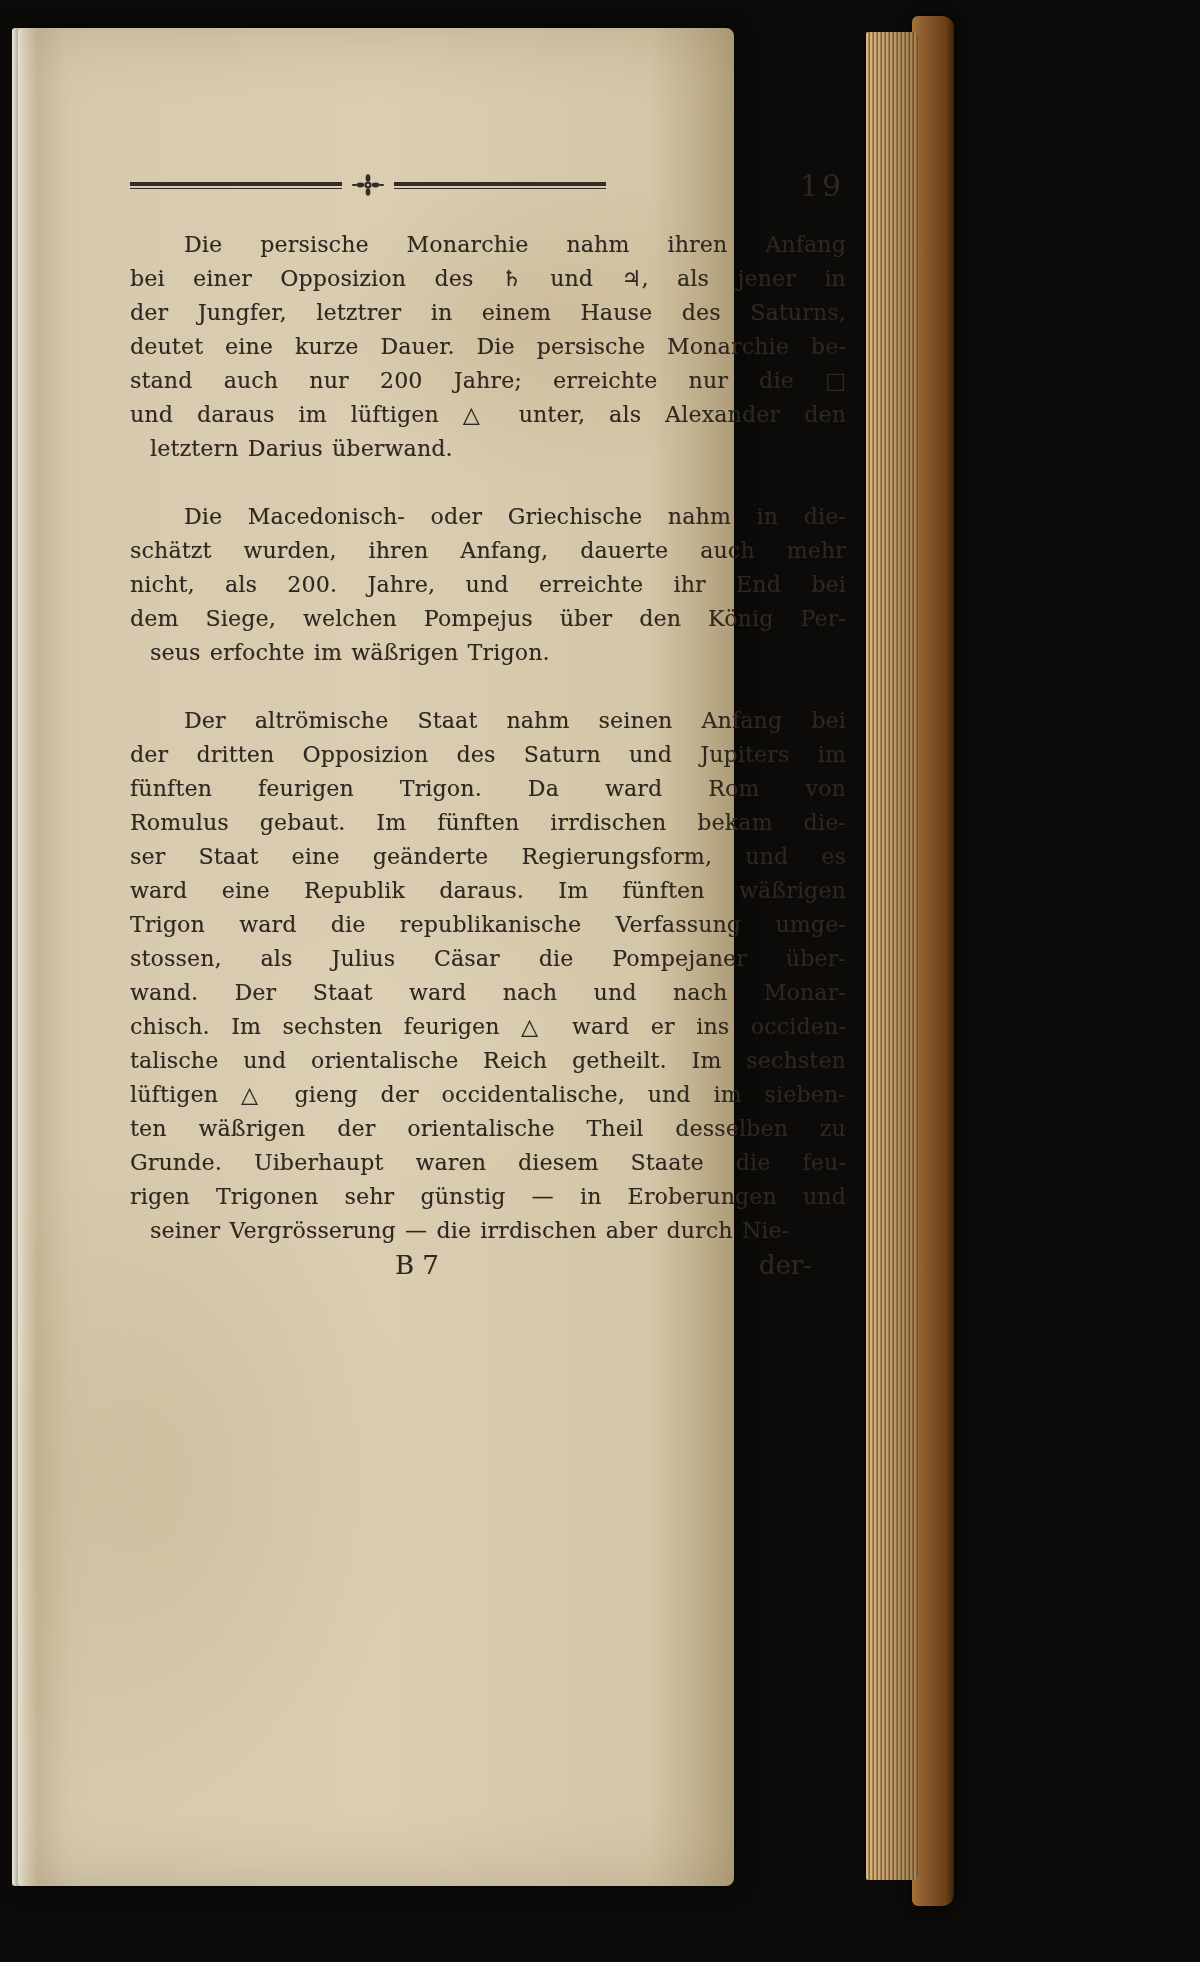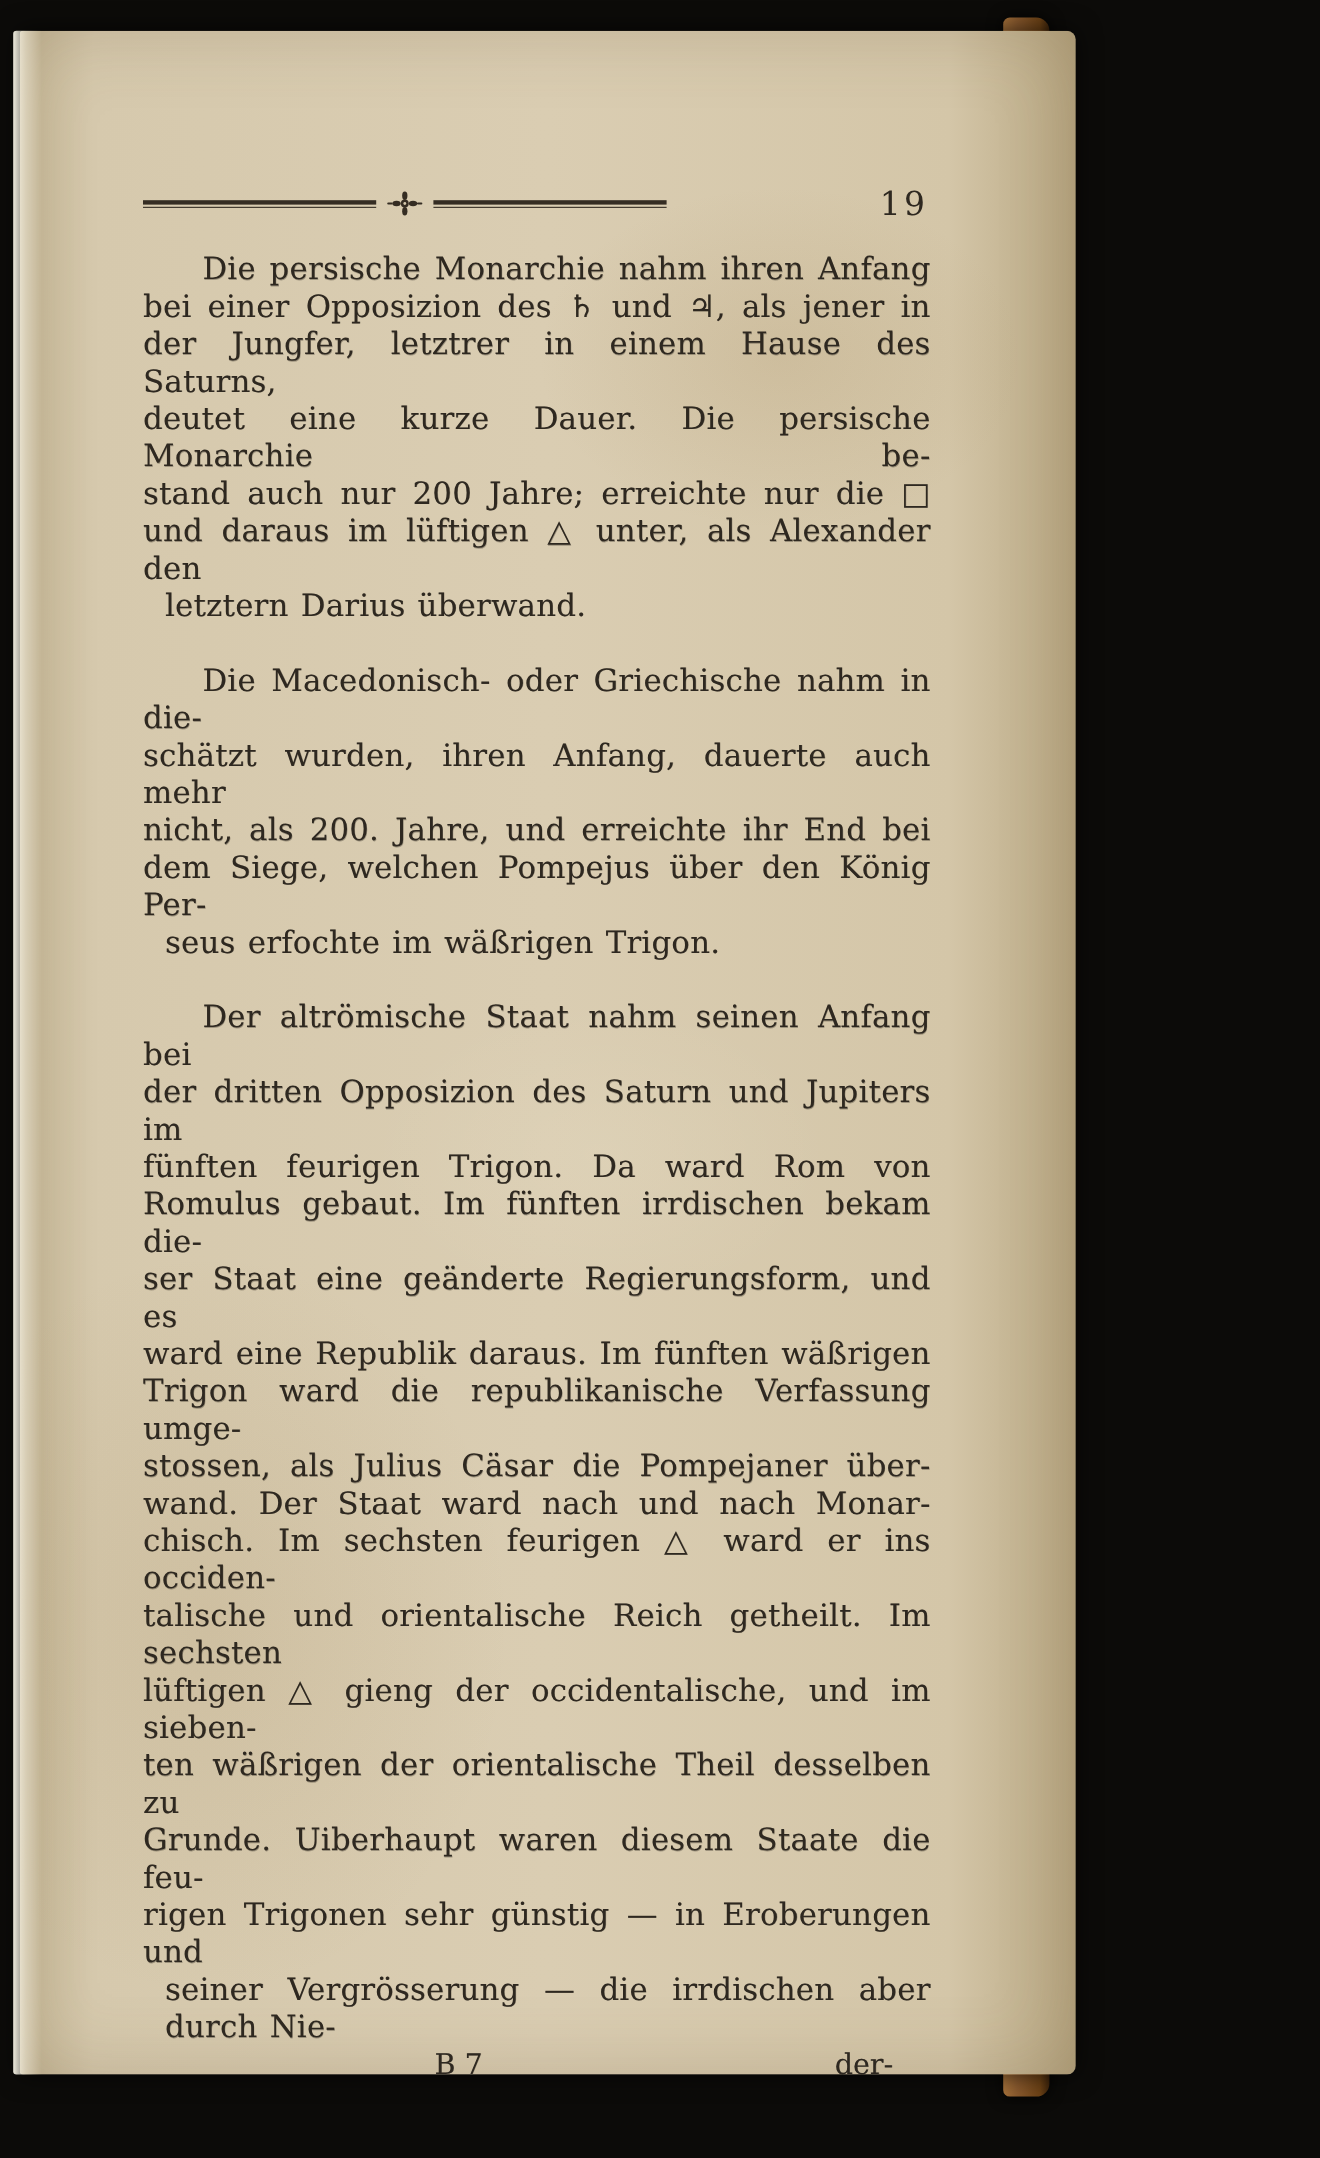--- a/index.html
+++ b/index.html
@@ -22,21 +22,21 @@
   .page-stack {
     position:absolute; left:866px; top:32px; width:52px; height:1848px;
     background:
       linear-gradient(90deg, rgba(0,0,0,0) 0%, rgba(60,35,10,.35) 90%),
       repeating-linear-gradient(90deg,#d9b888 0px,#d9b888 2px,#b08a52 2px,#b08a52 3px,#8f6a38 3px,#8f6a38 4px);
     border-radius:2px 6px 6px 2px;
   }
 
   
   .page {
-    position:absolute; left:18px; top:28px; width:960px; height:1858px;
+    position:absolute; left:18px; top:28px; width:716px; height:1858px;
     background:
       radial-gradient(ellipse 340px 240px at 72% 16%, rgba(150,118,66,.14), transparent 65%),
       radial-gradient(ellipse 420px 520px at 18% 78%, rgba(140,110,60,.12), transparent 65%),
       radial-gradient(ellipse 300px 200px at 55% 55%, rgba(255,250,230,.10), transparent 70%),
       linear-gradient(90deg,#c6b897 0%,#d6c9ad 7%,#dacdb2 50%,#d4c6a8 88%,#b8a782 100%);
     border-radius:3px 8px 8px 3px;
     box-shadow:0 0 22px rgba(0,0,0,.65), inset 0 0 70px rgba(95,75,42,.22);
   }
   
   .left-sheen {
@@ -50,21 +50,21 @@
   .header-row { display:flex; align-items:center; height:38px; margin-bottom:24px; }
   .rule { height:7px; border-top:4px solid #352d23; border-bottom:1.5px solid #352d23; box-sizing:border-box; }
   .rule-left  { width:212px; }
   .rule-right { width:212px; }
   .ornament { width:52px; display:flex; justify-content:center; align-items:center; }
   .pageno { margin-left:auto; font-size:30px; letter-spacing:3px; color:#2e2820; padding-right:2px; }
 
   .para { margin-bottom:34px; }
   .para:last-of-type { margin-bottom:0; }
   .line {
-    font-size:28px; line-height:34px;
+    font-size:22px; line-height:34px;
     text-align:justify; text-align-last:justify;
     letter-spacing:.2px; word-spacing:2px;
     text-shadow:.4px .4px 0 rgba(46,40,32,.35);
     white-space:normal;
   }
   .line.first { text-indent:54px; }
   .line.last  { text-align-last:auto;margin-left:20px; }
 
   .footer-row { position:relative; height:36px; margin-top:2px; font-size:26px; }
   .signature { position:absolute; left:37%; text-shadow:.4px .4px 0 rgba(46,40,32,.35); }

